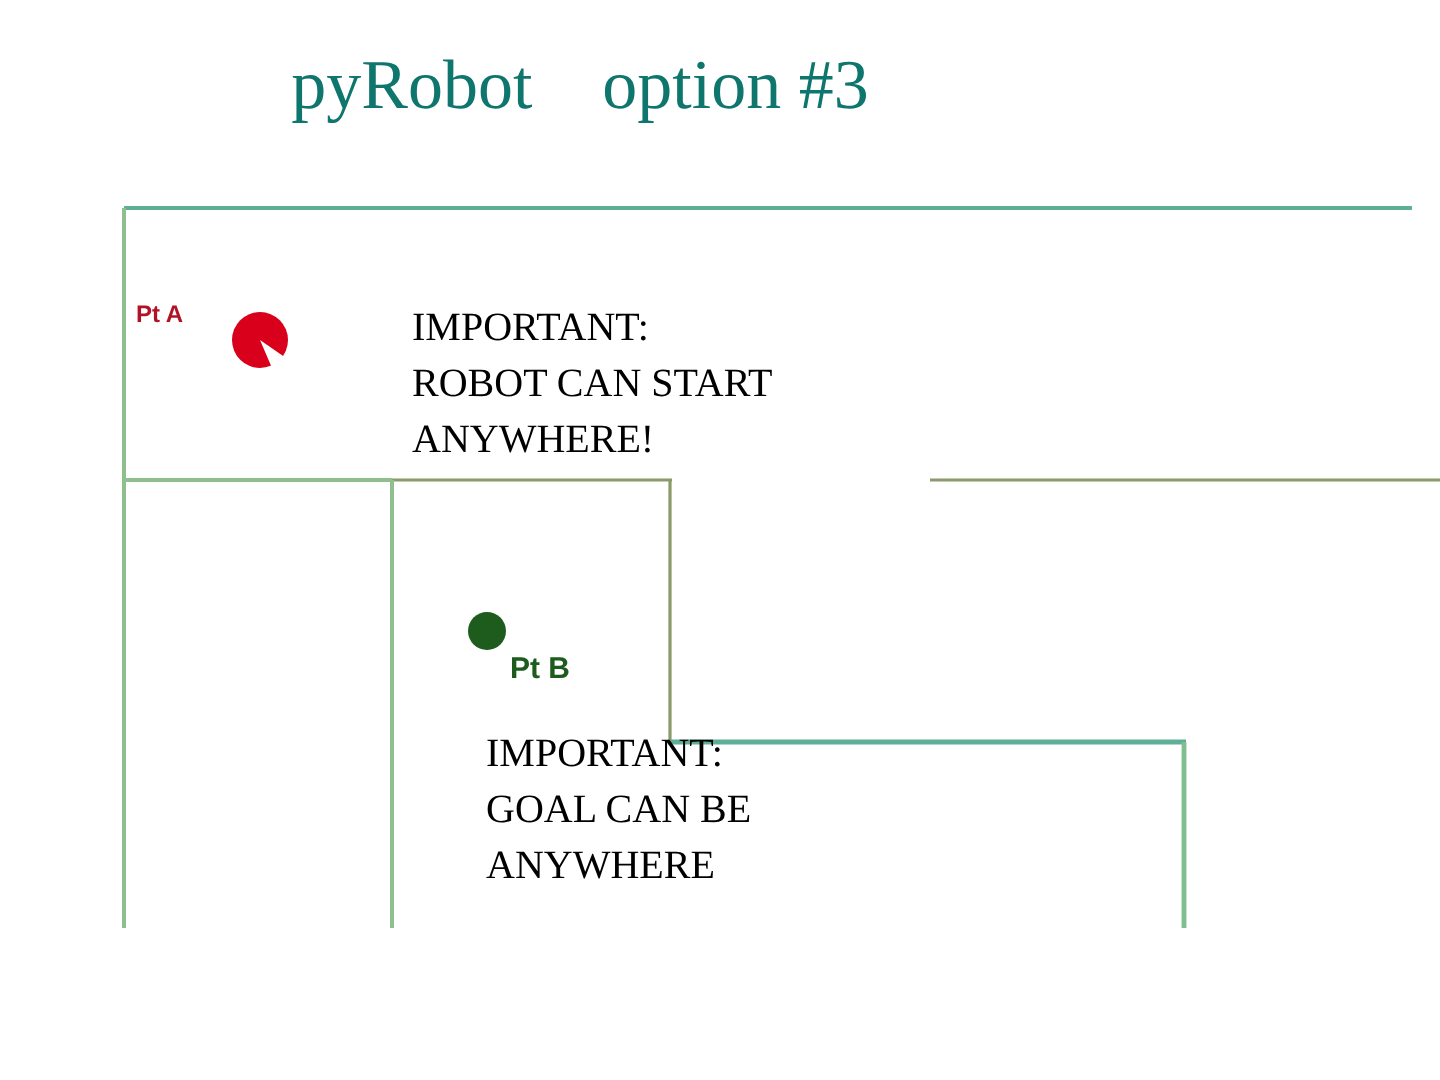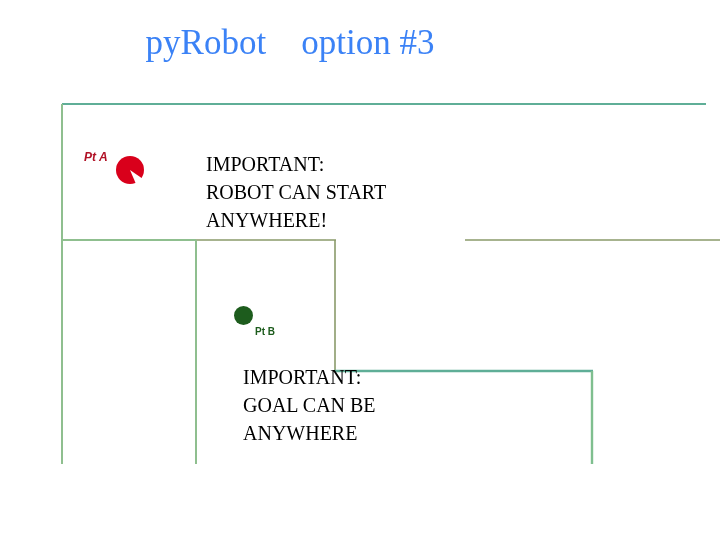--- a/index.html
+++ b/index.html
@@ -25,21 +25,21 @@
   
   #slide-title {
     position: absolute;
     left: 0;
     top: 22px;
     width: 580px;
     text-align: center;
     font-family: "Liberation Serif", serif;
     font-size: 35px;
     line-height: 42px;
-    color: #3b82f6;
+    color: #0f766e;
     white-space: pre;
     letter-spacing: 0px;
   }
 
   
   #maze-layer {
     position: absolute;
     left: 0; top: 0;
     width: 720px;
     height: 540px;
@@ -51,42 +51,41 @@
   }
 
   #pt-a-marker {
     left: 115px;
     top: 155px;
     width: 30px;
     height: 30px;
   }
   #pt-a-label {
     position: absolute;
-    left: 84px;
+    left: 68px;
     top: 150px;
     font-family: "Liberation Sans", sans-serif;
     font-size: 12px;
     font-weight: bold;
     color: #b11226;
     white-space: nowrap;
-    font-style: italic;
   }
 
   #pt-b-marker {
     left: 233px;
     top: 305px;
     width: 21px;
     height: 21px;
   }
   #pt-b-label {
     position: absolute;
     left: 255px;
     top: 326px;
     font-family: "Liberation Sans", sans-serif;
-    font-size: 10px;
+    font-size: 15px;
     font-weight: bold;
     color: #1d5c1d;
     white-space: nowrap;
   }
 
   
   .callout {
     position: absolute;
     font-family: "Liberation Serif", serif;
     font-size: 20px;

